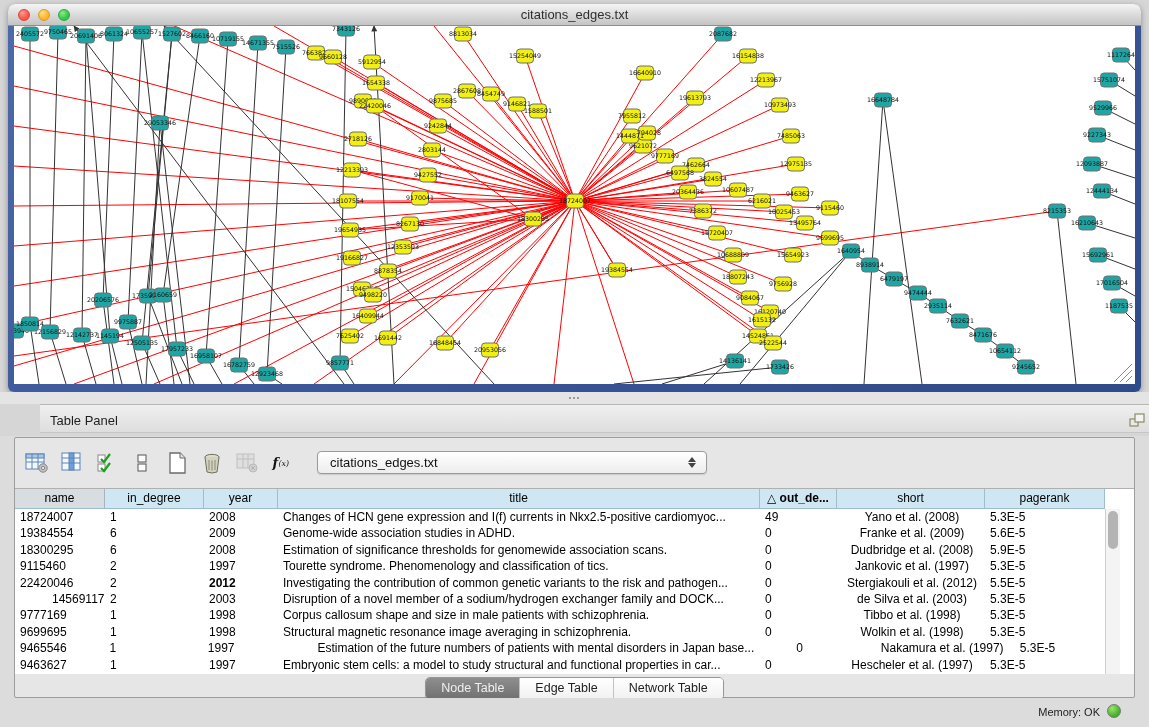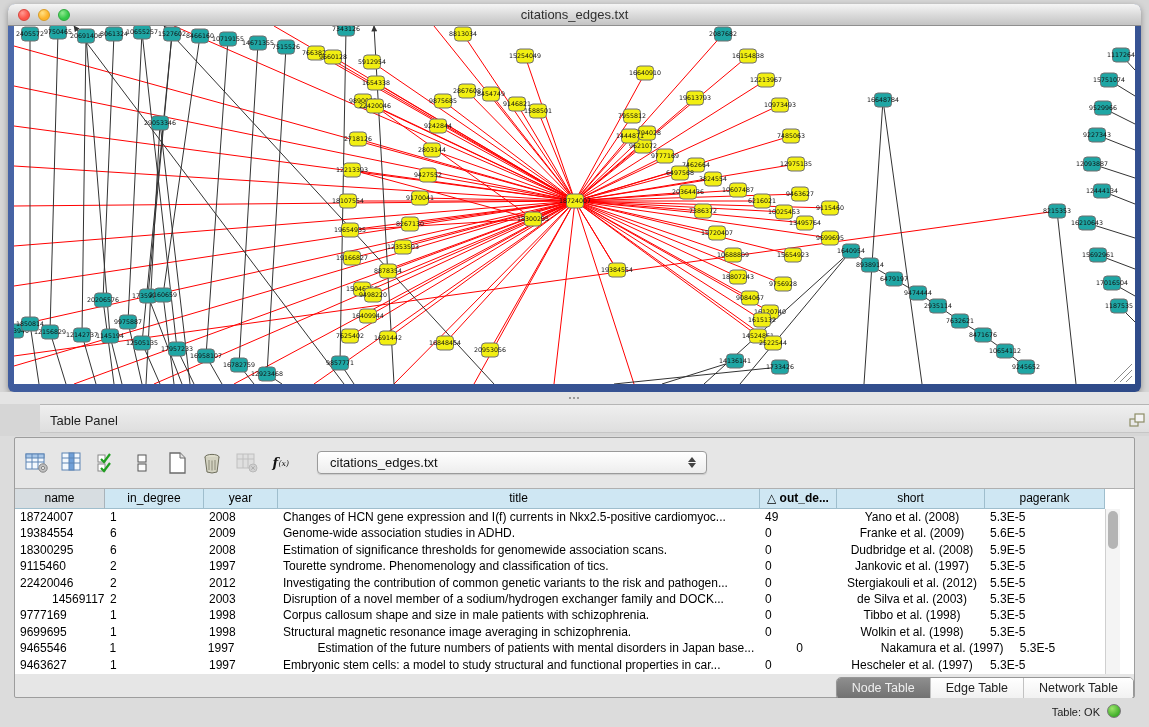--- a/index.html
+++ b/index.html
@@ -88,21 +88,21 @@
     font-size:12px; color:#000; white-space:nowrap; overflow:hidden;
     padding:1px 3px 0 5px; line-height:15px;
   }
   .td.c-short { text-align:center; }
   .vscroll {
     position:absolute; right:14px; top:20px; bottom:0; width:15px;
     background:#f4f4f4; border-left:1px solid #cfcfcf;
   }
   .vthumb { position:absolute; left:2px; top:2px; width:10px; height:38px; border-radius:6px; background:#b4b4b4; }
   
-  .tabs-row { position:absolute; left:0; top:239px; width:100%; display:flex; justify-content:flex-end; }
+  .tabs-row { position:absolute; left:0; top:239px; width:100%; display:flex; justify-content:center; }
   .segs { display:flex; border:1px solid #979797; border-radius:5px; overflow:hidden; background:#fdfdfd; box-shadow:0 1px 1px rgba(0,0,0,.15); }
   .seg {
     font-size:12.5px; color:#222; padding:3px 15px 4px 15px; cursor:pointer;
     border-right:1px solid #c2c2c2; background:linear-gradient(#ffffff,#f1f1f1);
   }
   .seg:last-child { border-right:none; }
   .seg.active { background:linear-gradient(#8e8e8e,#707070); color:#efefef; }
   
   .statusbar { position:absolute; left:0; top:698px; width:1149px; height:29px; background:#dcdcdc; }
   .mem-label { position:absolute; right:49px; top:8px; font-size:11px; color:#222; }
@@ -910,21 +910,21 @@
             <div class="td" style="width: 99px;">2</div>
             <div class="td" style="width: 74px;">1997</div>
             <div class="td" style="width: 482px;">Tourette syndrome. Phenomenology and classification of tics.</div>
             <div class="td" style="width: 77px;">0</div>
             <div class="td c-short" style="width: 148px;">Jankovic et al. (1997)</div>
             <div class="td" style="width: 120px;">5.3E-5</div>
           </div>
           <div class="tr">
             <div class="td" style="width: 90px;">22420046</div>
             <div class="td" style="width: 99px;">2</div>
-            <div class="td" style="width: 74px;">2012</div>
+            <div class="td" style="width: 74px; font-weight: bold;">2012</div>
             <div class="td" style="width: 482px;">Investigating the contribution of common genetic variants to the risk and pathogen...</div>
             <div class="td" style="width: 77px;">0</div>
             <div class="td c-short" style="width: 148px;">Stergiakouli et al. (2012)</div>
             <div class="td" style="width: 120px;">5.5E-5</div>
           </div>
           <div class="tr">
             <div class="td" style="width: 90px; padding-left: 37px;">14569117</div>
             <div class="td" style="width: 99px;">2</div>
             <div class="td" style="width: 74px;">2003</div>
             <div class="td" style="width: 482px;">Disruption of a novel member of a sodium/hydrogen exchanger family and DOCK...</div>
@@ -977,15 +977,15 @@
       <div class="segs" id="segs">
           <div class="seg active">Node Table</div>
           <div class="seg">Edge Table</div>
           <div class="seg">Network Table</div>
         </div>
     </div>
   </div>
 </div>
 
 <div class="statusbar">
-  <span class="mem-label">Table: OK</span>
+  <span class="mem-label">Memory: OK</span>
   <span class="mem-dot"></span>
 </div>
 
 </body></html>

